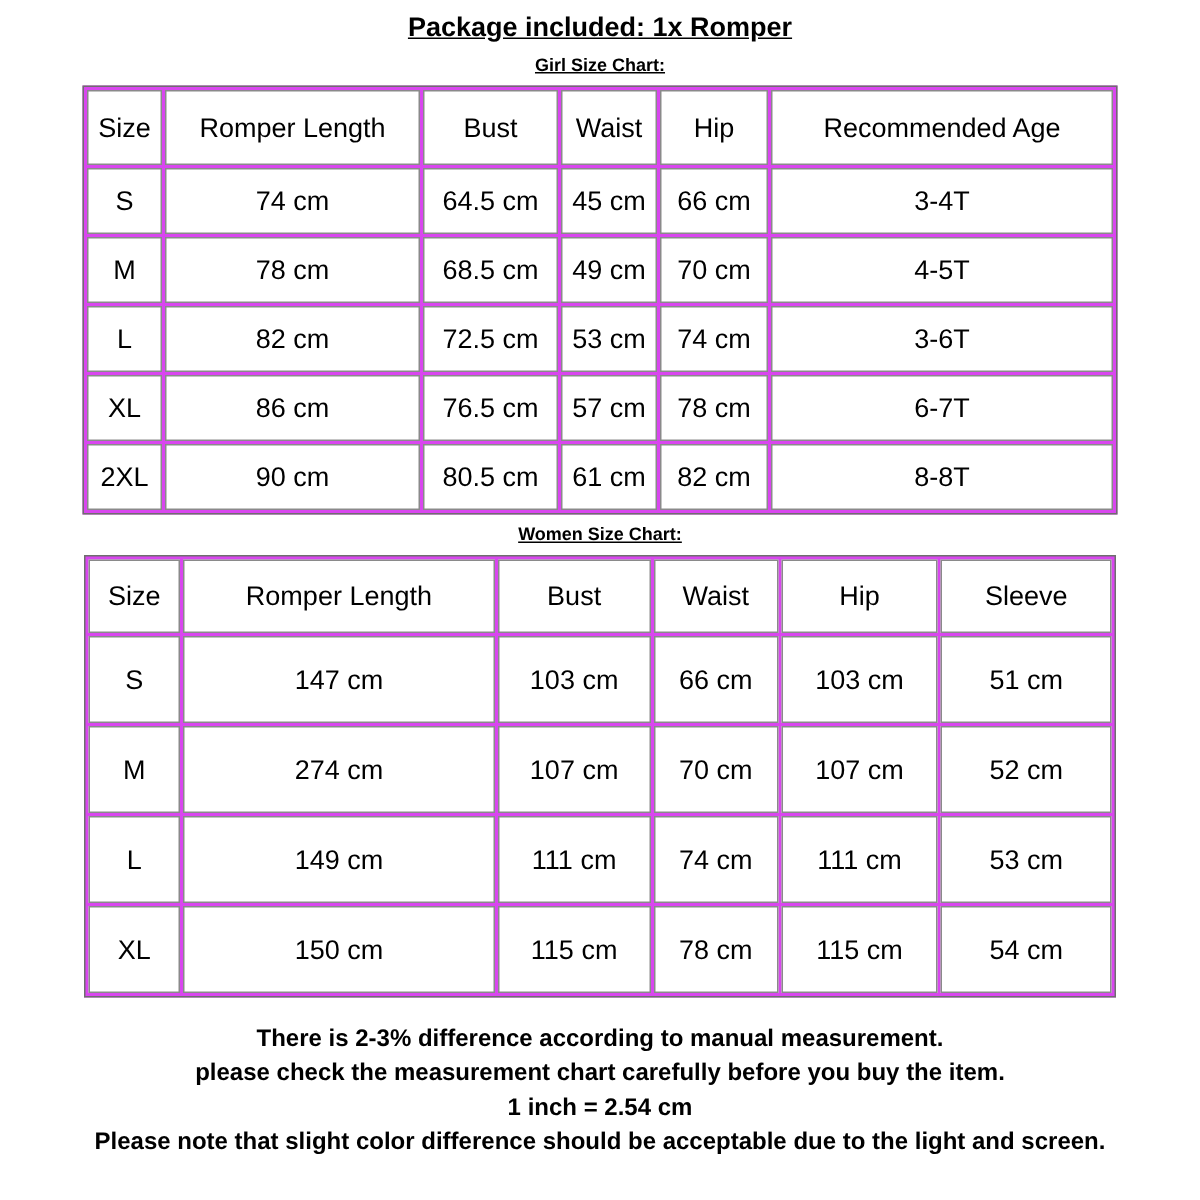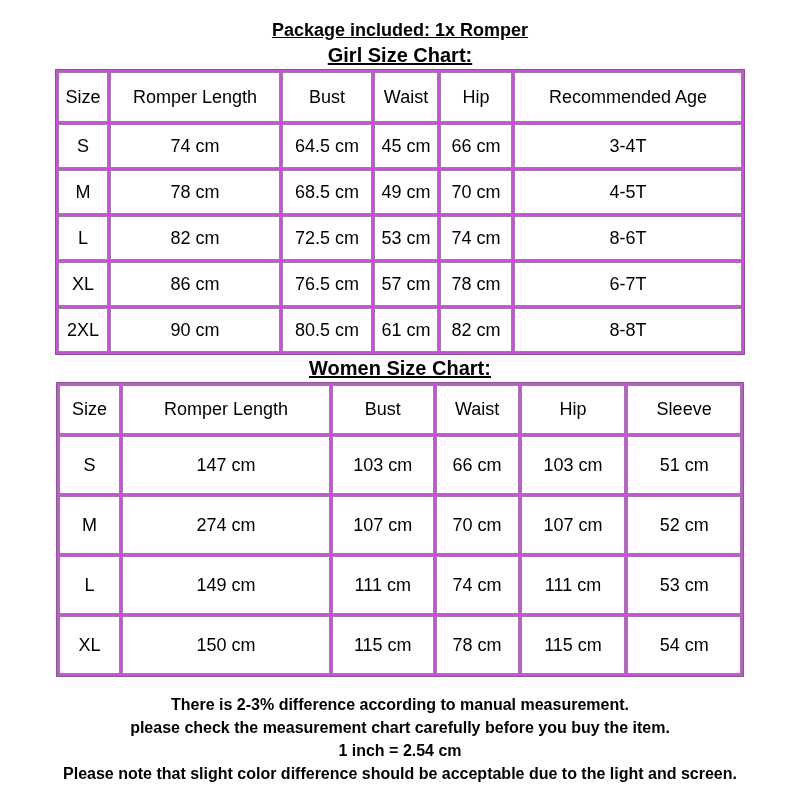--- a/index.html
+++ b/index.html
@@ -15,25 +15,25 @@
     background: #ffffff;
     overflow: hidden;
   }
   .title-line {
     text-align: center;
     font-weight: bold;
     font-size: 18px;
     line-height: 24px;
     text-decoration: underline;
   }
-  .top-pad { padding-top: 18px; }
+  .top-pad { padding-top: 6px; }
   .chart-title {
     text-align: center;
     font-weight: bold;
-    font-size: 20px;
+    font-size: 12px;
     line-height: 27px;
     text-decoration: underline;
   }
   table.size-table {
     width: 688px;
     margin: 0 auto;
     border-collapse: separate;
     border-spacing: 2px;
     border: 1px solid #6e6e6e;
     table-layout: fixed;
@@ -105,21 +105,21 @@
       <td>49 cm</td>
       <td>70 cm</td>
       <td class="b">4-5T</td>
     </tr>
     <tr>
       <td>L</td>
       <td>82 cm</td>
       <td>72.5 cm</td>
       <td>53 cm</td>
       <td>74 cm</td>
-      <td class="b">8-6T</td>
+      <td class="b">3-6T</td>
     </tr>
     <tr>
       <td>XL</td>
       <td>86 cm</td>
       <td>76.5 cm</td>
       <td>57 cm</td>
       <td>78 cm</td>
       <td class="b">6-7T</td>
     </tr>
     <tr>

